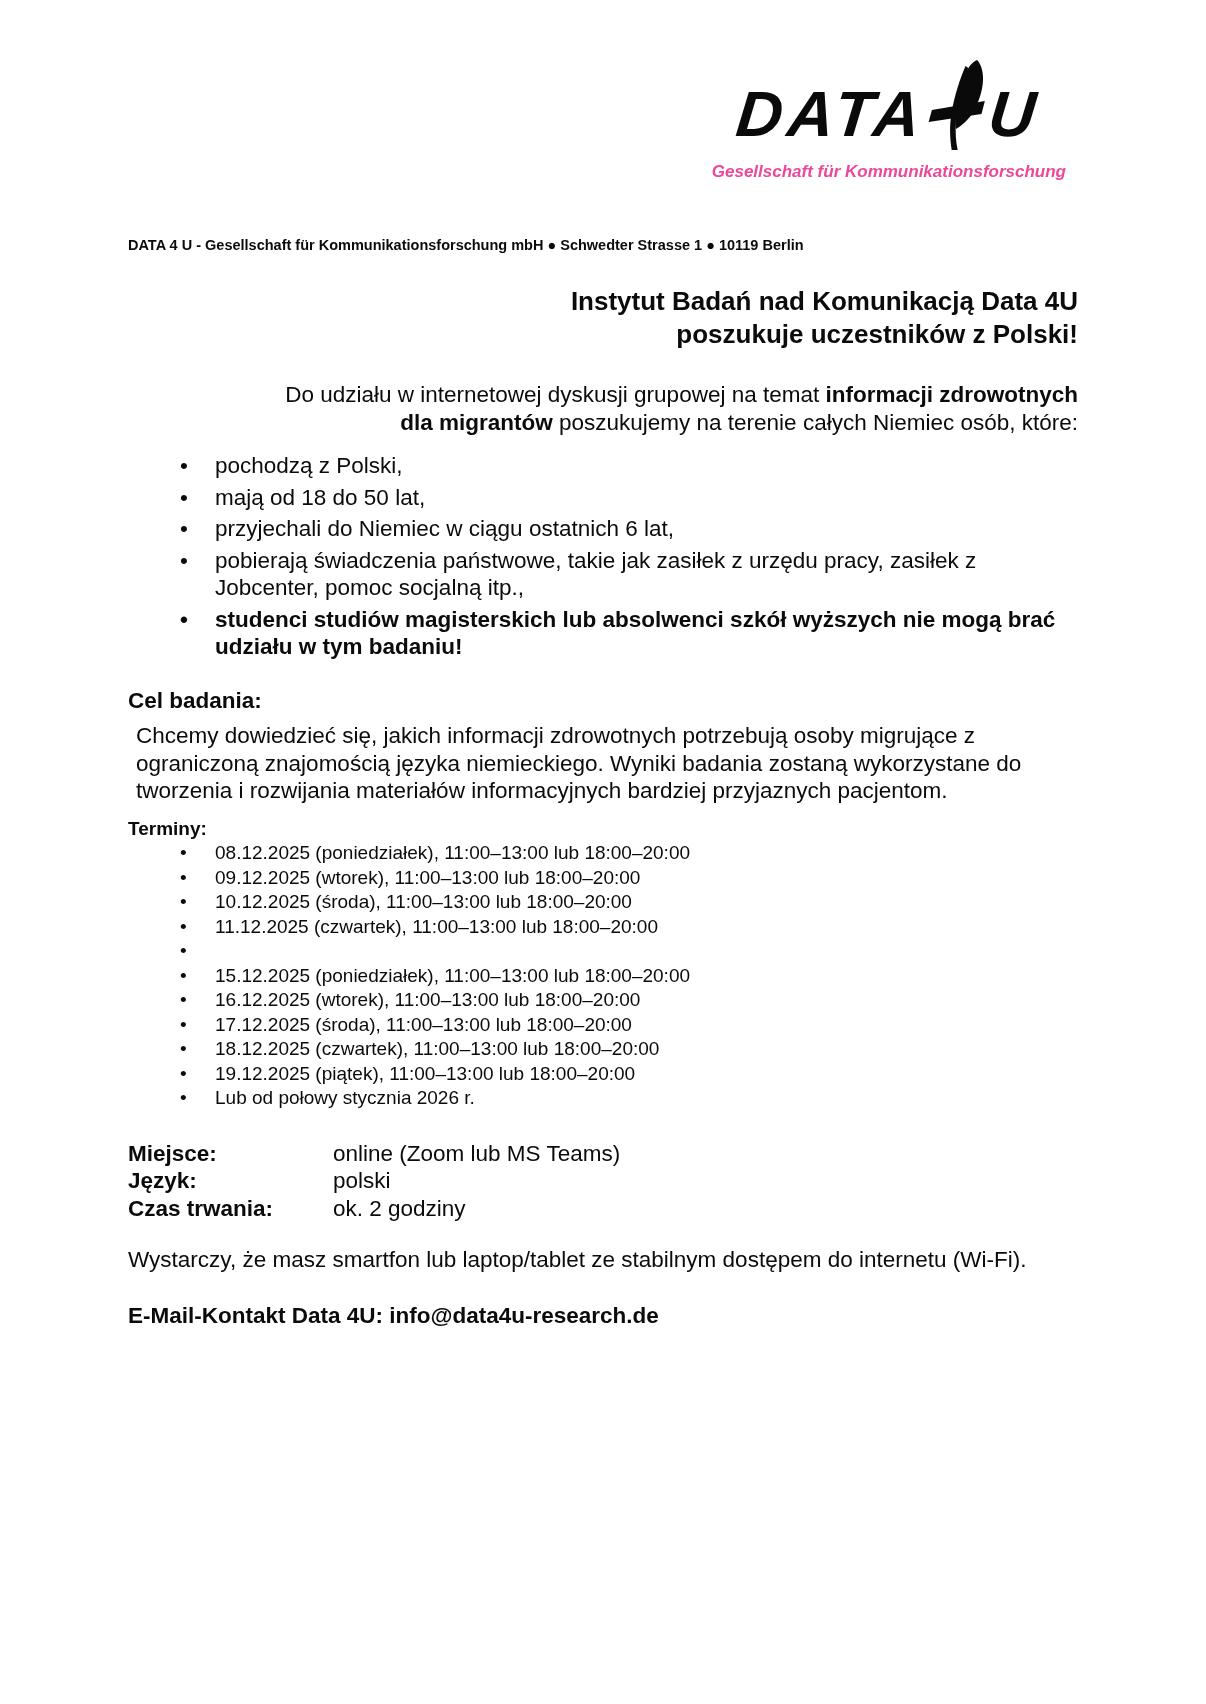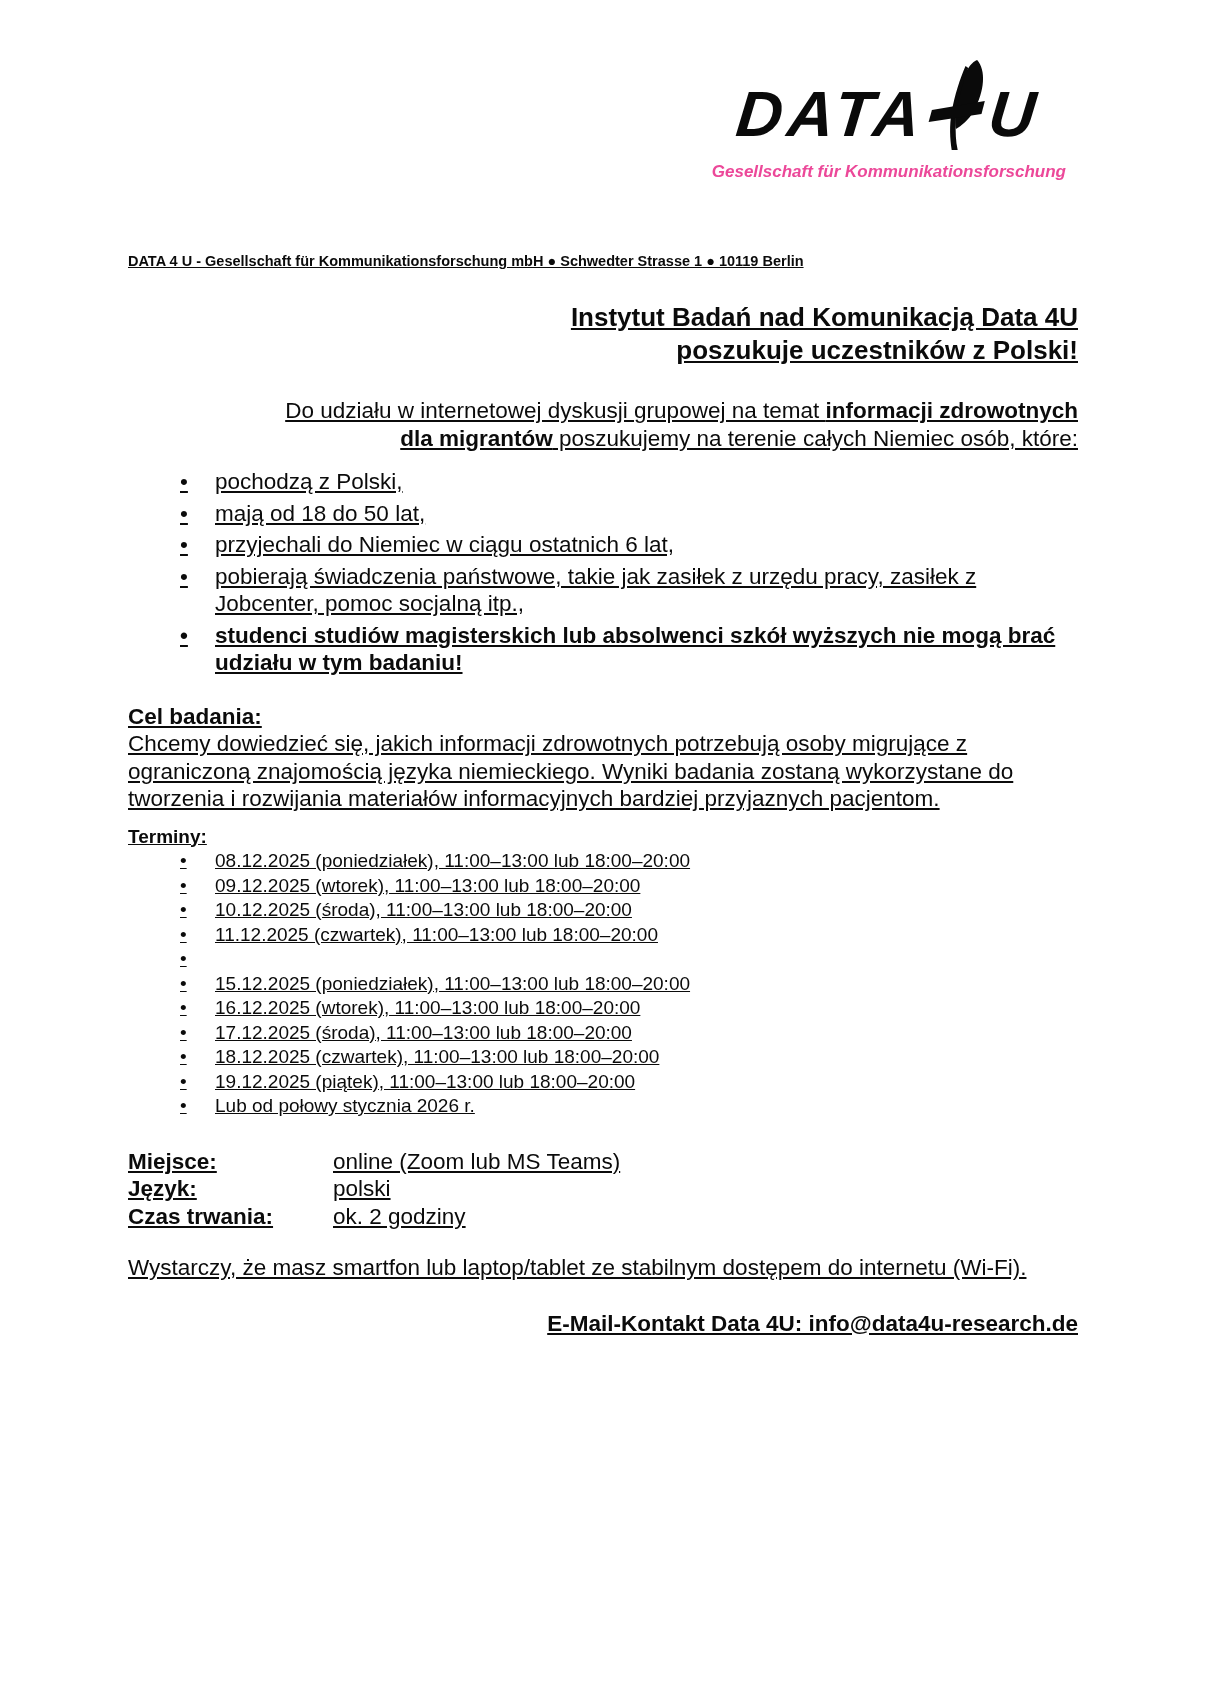--- a/index.html
+++ b/index.html
@@ -52,23 +52,22 @@
     font-weight: bold;
     font-style: italic;
     white-space: nowrap;
     color: #ec4899;
   }
 
   
   .content {
     position: absolute;
     left: 128px;
-    top: 252px;
+    top: 236px;
     width: 950px;
-    text-decoration: underline;
   }
   .sender-line {
     font-size: 14.5px;
     font-weight: bold;
     line-height: 18px;
     white-space: nowrap;
   }
   .doc-title {
     margin-top: 31px;
     text-align: right;
@@ -96,21 +95,21 @@
   ul.doc-list .dot {
     flex: 0 0 35px;
     width: 35px;
   }
   ul.criteria li.bold-item { font-weight: bold; }
 
   .goal-heading {
     margin-top: 26px;
     font-weight: bold;
   }
-  .goal-body { margin: 0; }
+  .goal-body { margin: 8px; }
 
   .schedule-heading {
     margin-top: 12px;
     font-size: 19px;
     font-weight: bold;
     line-height: 24.5px;
   }
   ul.schedule {
     font-size: 19px;
     line-height: 24.5px;
@@ -125,21 +124,20 @@
   .detail-label {
     flex: 0 0 205px;
     width: 205px;
     font-weight: bold;
   }
   .requirements { margin-top: 24px; }
   .cta { margin-top: 29px; }
   .contact {
     margin-top: 28px;
     font-weight: bold;
-    text-align: right;
   }
   b, .bold { font-weight: bold; }
   p { margin: 0; }
 </style>
 </head>
 <body>
 
 <div class="page">
 
   <div class="letterhead-logo">

